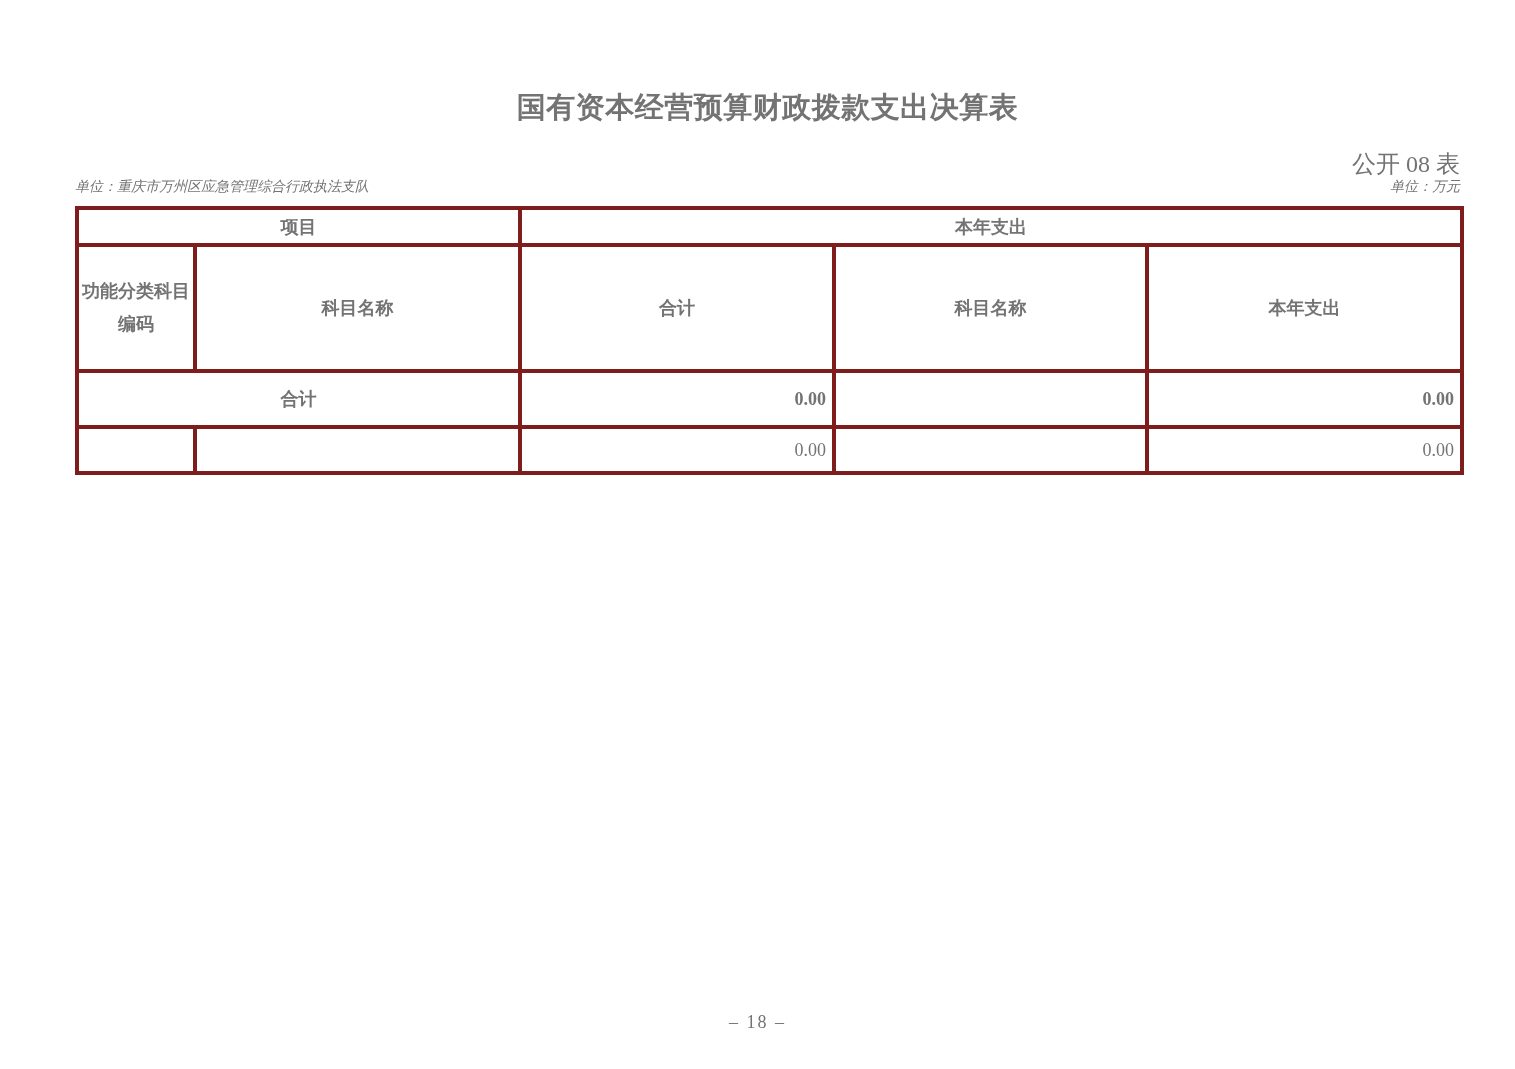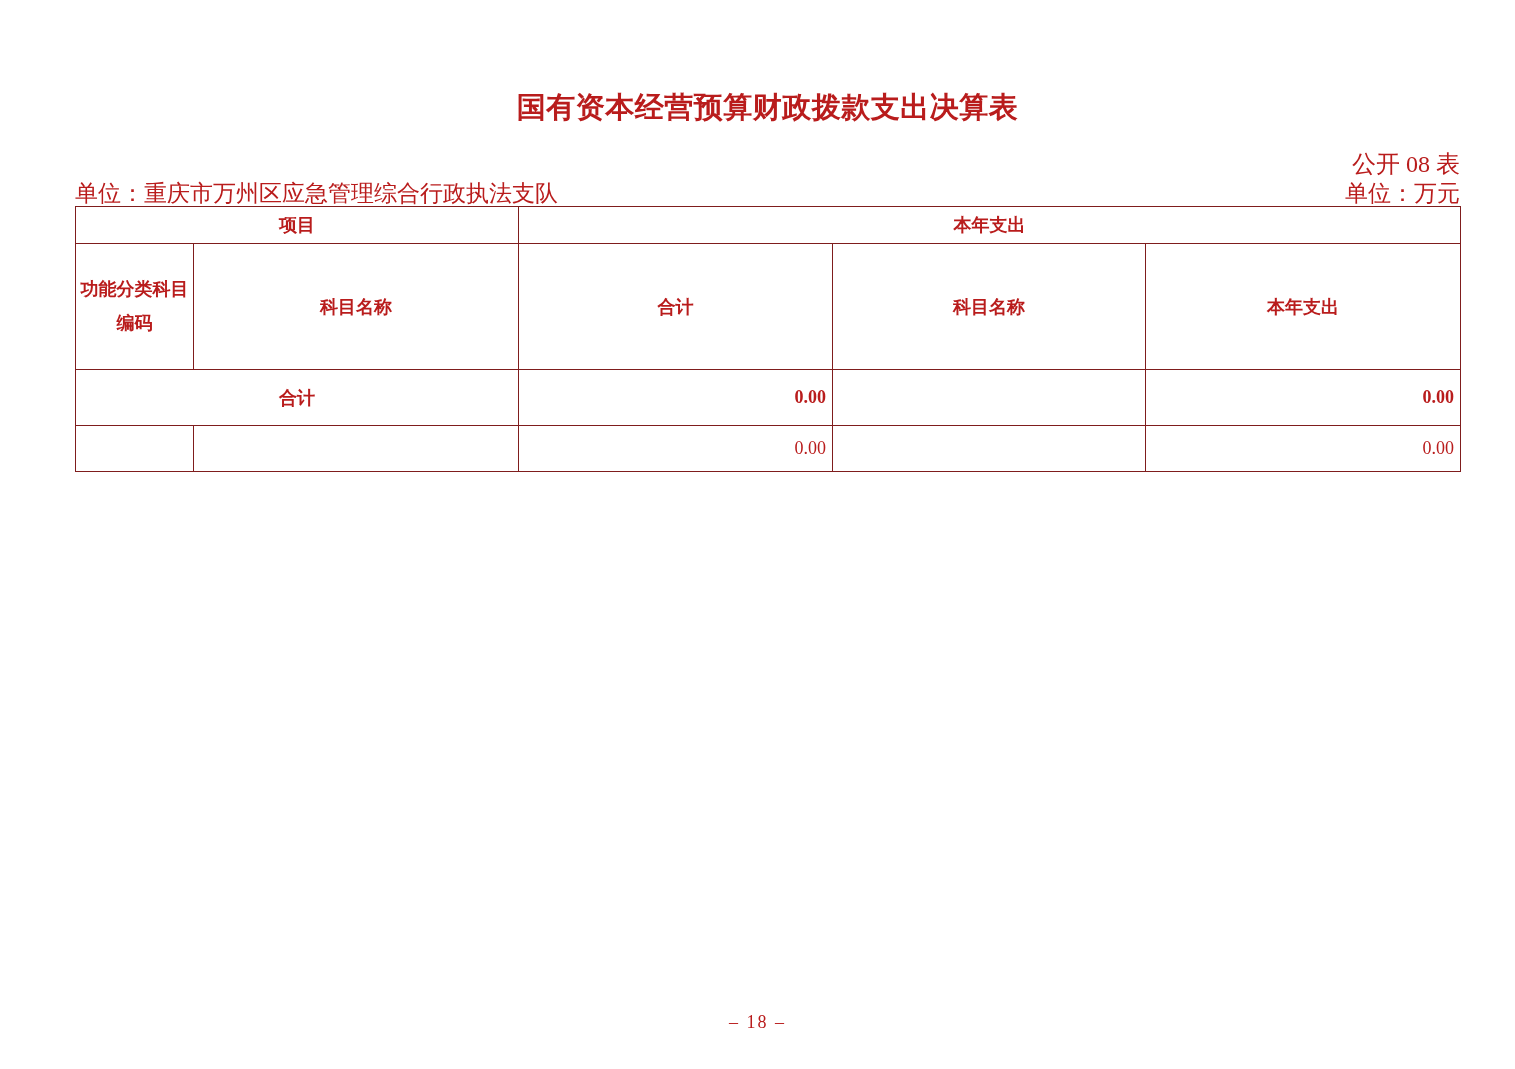--- a/index.html
+++ b/index.html
@@ -2,48 +2,49 @@
 <html><head>
 <meta charset="utf-8">
 <style>
   * { margin:0; padding:0; box-sizing:border-box; }
   html,body { background:#e8e8e8; }
   .page {
     position:relative;
     width:1515px; height:1069px;
     background:#ffffff;
     font-family:"Liberation Serif","DejaVu Serif",serif;
-    color:#b91c1c;
+    color:#737373;
     overflow:hidden;
     margin:0 auto;
   }
   .doc-title {
     position:absolute; top:88px; left:75px; width:1385px;
     text-align:center;
     font-size:29px; font-weight:700;
     letter-spacing:0.5px;
     white-space:nowrap;
   }
   .table-code {
     position:absolute; top:148px; left:75px; width:1385px;
     text-align:right; font-size:24px;
   }
   .meta-line {
     position:absolute; top:178px; left:75px; width:1385px;
     display:flex; justify-content:space-between;
-    font-size:23px;
+    font-size:14px;
+    font-style:italic;
   }
   table.main {
     position:absolute; top:206px; left:75px;
     width:1385px;
     border-collapse:collapse;
     table-layout:fixed;
   }
   table.main td {
-    border:1px solid #7f1d1d;
+    border:4px solid #7f1d1d;
     text-align:center;
     vertical-align:middle;
     font-size:18px;
     padding:0 6px;
     overflow:hidden;
   }
   table.main .hdr { font-weight:700; }
   table.main td.cell-code { padding:0 2px; line-height:1.85; }
   table.main td.num { text-align:right;margin-left:45px; }
   table.main tr.total-row td { font-weight:700; }

